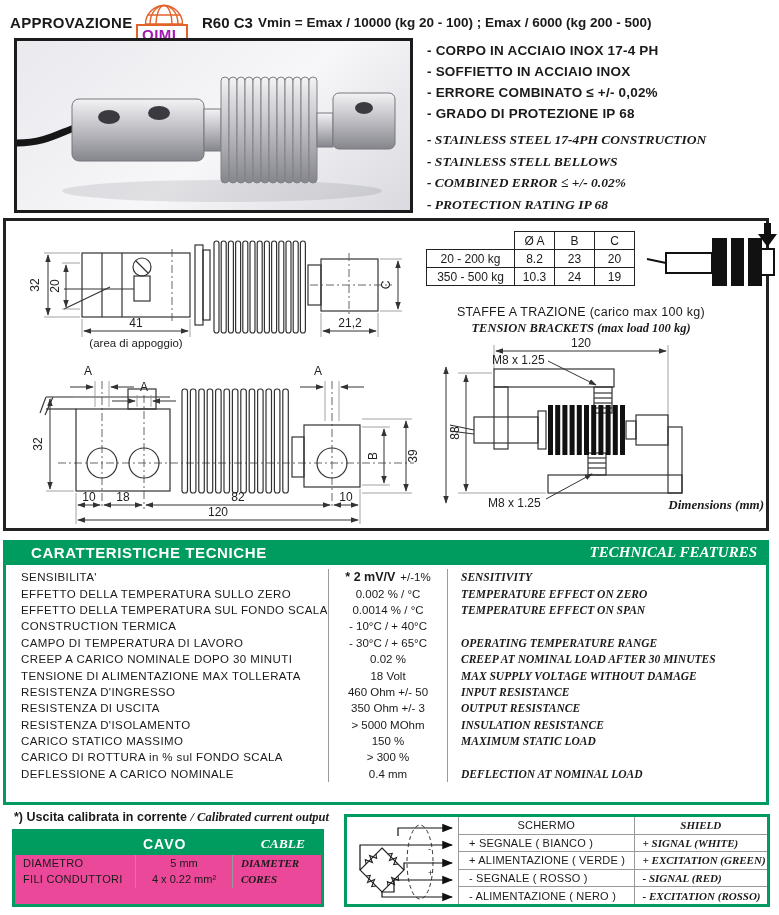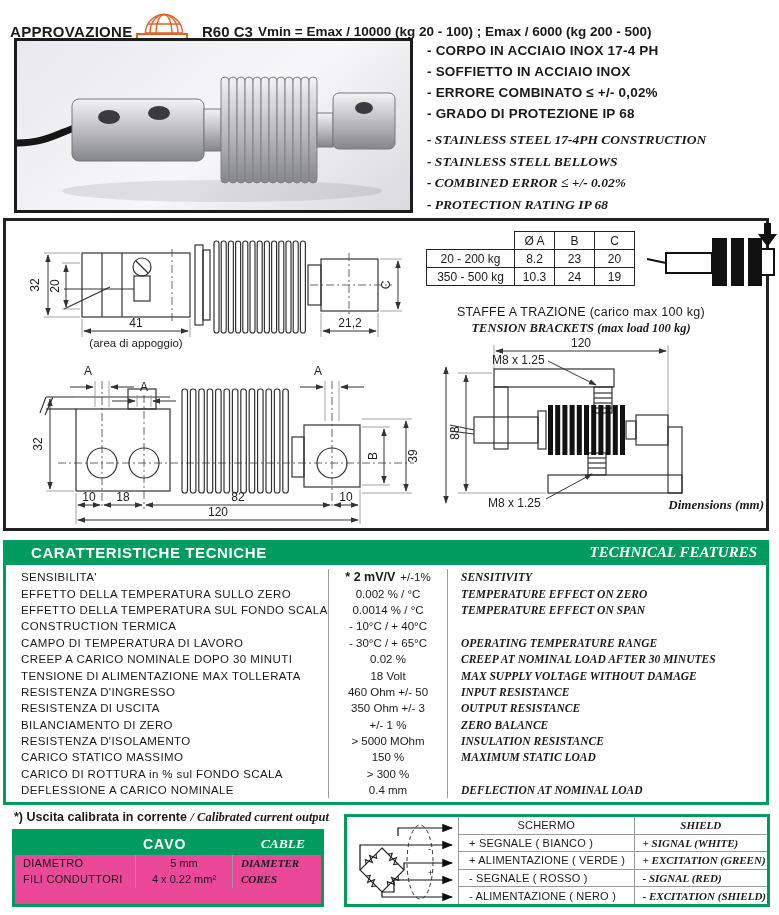--- a/index.html
+++ b/index.html
@@ -1,20 +1,20 @@
 <!DOCTYPE html>
 <html style="--green: #009b5e;"><head>
 <meta charset="utf-8">
 <style>
   * { margin:0; padding:0; box-sizing:border-box; }
   body { background:#fff; font-family:"Liberation Sans", sans-serif; }
   .page { position:relative; width:779px; height:915px; background:#fff; overflow:hidden; color:#1a1a1a; }
 
   
-  .header { position:absolute; left:10px; top:15px; width:762px; height:32px; }
+  .header { position:absolute; left:10px; top:6px; width:762px; height:32px; }
   .h-label { position:absolute; left:0; top:8px; font-size:15px; font-weight:bold; letter-spacing:0.3px; }
   .oiml-logo { position:absolute; left:122px; top:-2px; width:64px; height:40px; }
   .oiml-globe { position:absolute; left:2px; top:0; }
   .oiml-box { position:absolute; left:4px; top:8px; border:2px solid #e2622b; background:#fff; color:#a21caf;
               font-weight:bold; font-size:15px; padding:0 4px; letter-spacing:0.5px;margin-top:12px; }
   .h-code { position:absolute; left:192px; top:8px; font-size:15px; font-weight:bold; }
   .h-formula { position:absolute; left:248px; top:9px; font-size:13.5px; font-weight:bold; }
 
   
   .photo { position:absolute; left:14px; top:38px; width:399px; height:175px; border:3px solid #1c1c1c;
@@ -448,25 +448,20 @@
       <div class="sp-it">RESISTENZA D'INGRESSO</div>
       <div class="sp-val">460 Ohm +/- 50</div>
       <div class="sp-en">INPUT RESISTANCE</div>
     </div>
     <div class="spec-row">
       <div class="sp-it">RESISTENZA DI USCITA</div>
       <div class="sp-val">350 Ohm +/- 3</div>
       <div class="sp-en">OUTPUT RESISTANCE</div>
     </div>
     <div class="spec-row">
-      <div class="sp-it">BILANCIAMENTO DI ZERO</div>
-      <div class="sp-val">+/- 1 %</div>
-      <div class="sp-en">ZERO BALANCE</div>
-    </div>
-    <div class="spec-row">
       <div class="sp-it">RESISTENZA D'ISOLAMENTO</div>
       <div class="sp-val">&gt; 5000 MOhm</div>
       <div class="sp-en">INSULATION RESISTANCE</div>
     </div>
     <div class="spec-row">
       <div class="sp-it">CARICO STATICO MASSIMO</div>
       <div class="sp-val">150 %</div>
       <div class="sp-en">MAXIMUM STATIC LOAD</div>
     </div>
     <div class="spec-row">
@@ -536,18 +531,18 @@
       <div class="wire-row">
         <div class="w-it">+ ALIMENTAZIONE ( VERDE )</div>
         <div class="w-en">+ EXCITATION (GREEN)</div>
       </div>
       <div class="wire-row">
         <div class="w-it">- SEGNALE ( ROSSO )</div>
         <div class="w-en">- SIGNAL (RED)</div>
       </div>
       <div class="wire-row">
         <div class="w-it">- ALIMENTAZIONE ( NERO )</div>
-        <div class="w-en">- EXCITATION (SHIELD)</div>
+        <div class="w-en">- EXCITATION (ROSSO)</div>
       </div>
     </div>
   </div>
 
 </div>
 
 </body></html>

